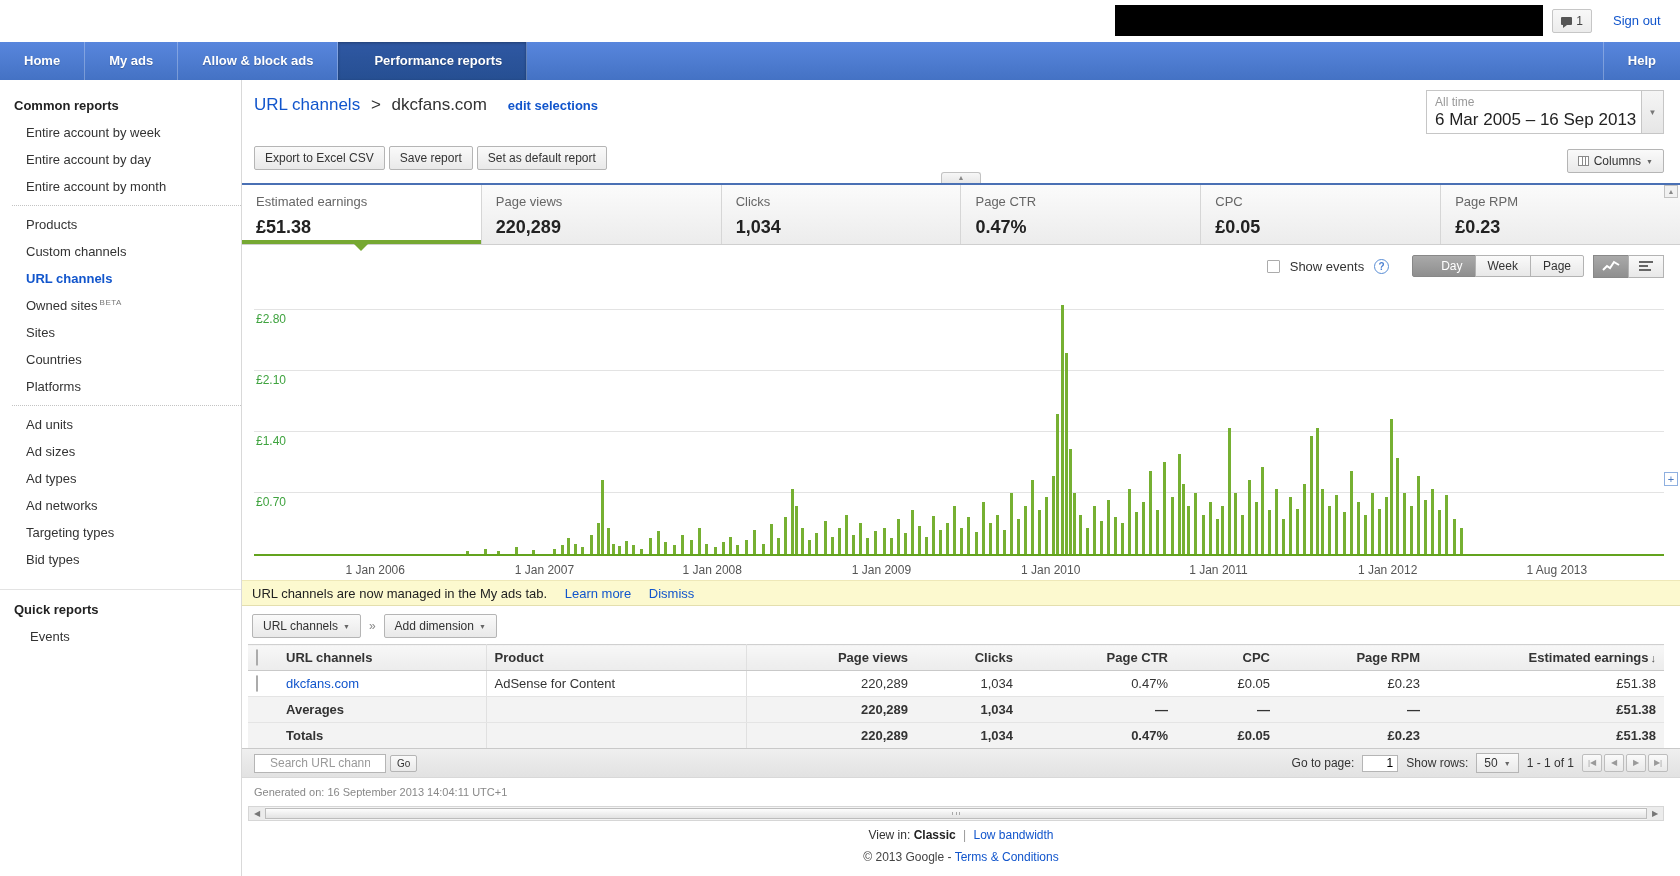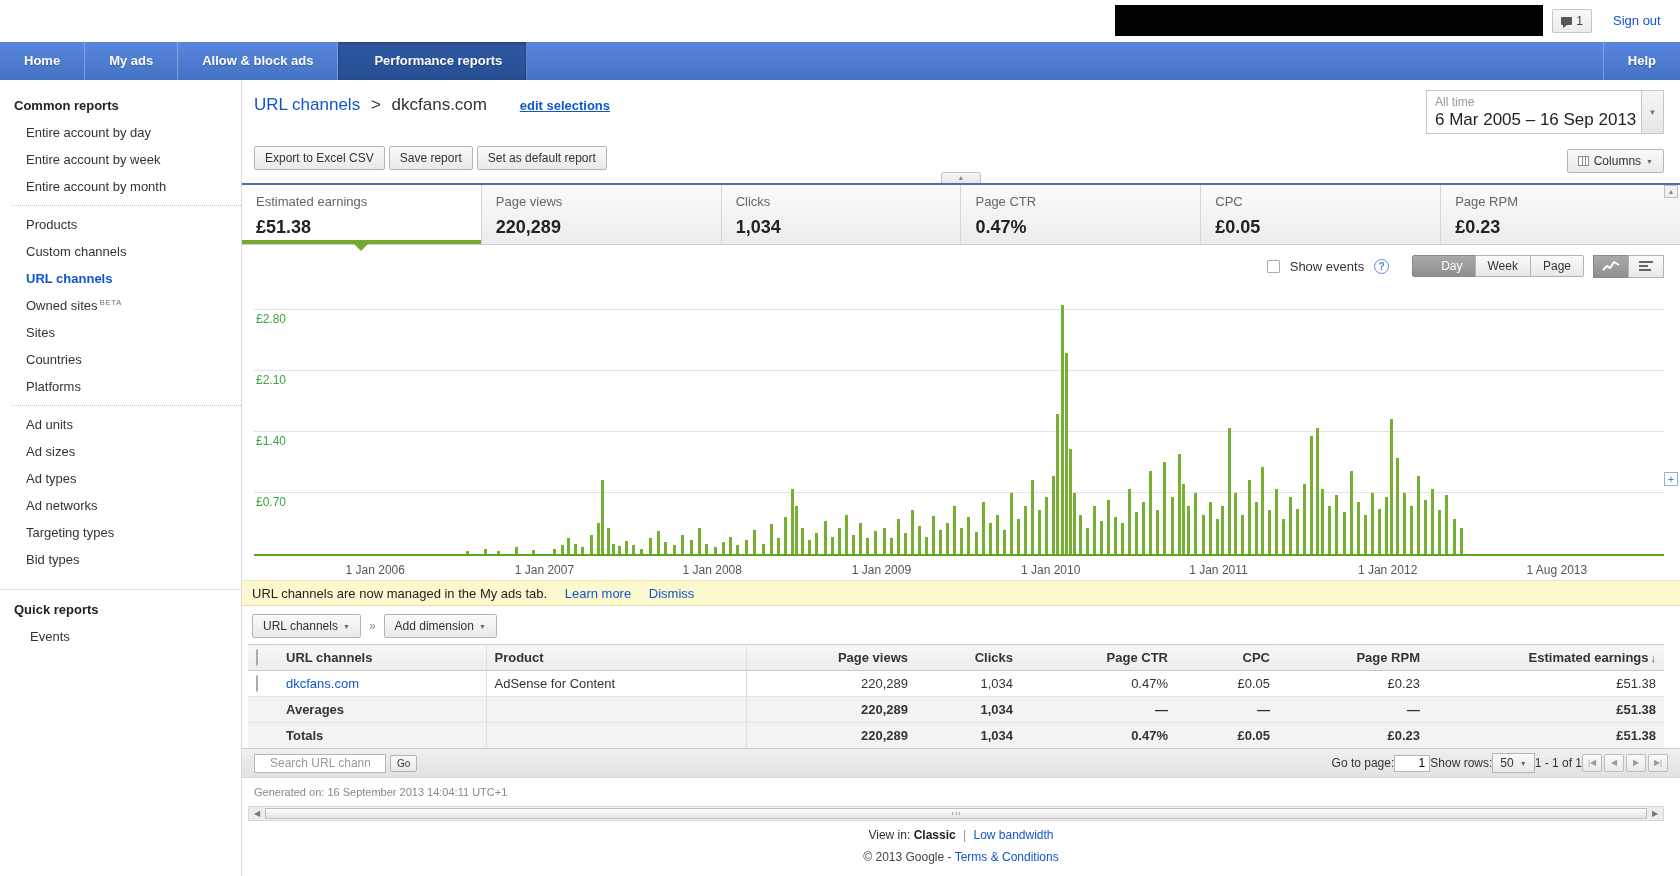--- a/index.html
+++ b/index.html
@@ -33,21 +33,21 @@
   .side-divider.solid { border-top:1px solid #e3e3e3; margin:16px 0 6px 0; }
   .beta { font-size:8px; color:#777; vertical-align:super; margin-left:2px; letter-spacing:.5px; }
   .side-root { padding:6px 30px; color:#333; cursor:pointer; }
 
   
   .main { position:absolute; left:242px; top:80px; right:0; bottom:0; background:#fff; }
 
   .breadcrumb { position:absolute; left:12px; top:15px; font-size:17px; color:#333; }
   .breadcrumb .link { color:#1155cc; cursor:pointer; }
   .breadcrumb .sep { margin:0 6px; color:#333; }
-  .edit-sel { font-size:13px; font-weight:bold; color:#1155cc; margin-left:28px; cursor:pointer;text-decoration:underline; }
+  .edit-sel { font-size:13px; font-weight:bold; color:#1155cc; margin-left:16px; cursor:pointer; }
 
   .datebox { position:absolute; right:16px; top:10px; width:238px; height:44px; border:1px solid #c6c6c6; background:#fff; display:flex; cursor:pointer; }
   .datebox-main { flex:1; padding:4px 8px; overflow:hidden; }
   .date-preset { color:#999; font-size:12px; }
   .date-range { color:#222; font-size:17px; white-space:nowrap; margin-top:1px; }
   .datebox-arrow { width:22px; border-left:1px solid #c6c6c6; background:linear-gradient(#f5f5f5,#e6e6e6);
                    display:flex; align-items:center; justify-content:center; color:#777; font-size:8px; }
 
   .actions { position:absolute; left:12px; top:66px; display:flex; gap:4px; }
   .btn { border:1px solid #b5b5b5; background:linear-gradient(#fafafa,#e9e9e9); border-radius:2px; font-size:12px;
@@ -125,21 +125,21 @@
   .sort-arrow { font-size:11px; color:#555; margin-left:2px; }
 
   
   .table-footer { position:absolute; left:0; right:0; top:668px; height:30px; background:linear-gradient(#efefef,#e2e2e2);
                   border-top:1px solid #c9c9c9; border-bottom:1px solid #d8d8d8; display:flex; align-items:center;
                   padding:0 12px; font-size:12px; color:#333; gap:4px; }
   .search-input { width:132px; height:19px; border:1px solid #b5b5b5; font-size:12px; padding:1px 15px; color:#333; font-family:inherit; }
   .search-input::placeholder { color:#999; }
   .mini-btn { border:1px solid #b5b5b5; background:linear-gradient(#fafafa,#e9e9e9); font-size:10px; color:#333;
               padding:2px 6px; border-radius:2px; cursor:pointer; font-family:inherit; }
-  .tf-right { margin-left:auto; display:flex; align-items:center; }
+  .tf-right { margin-left:auto; display:flex; align-items:center; gap:8px; }
   .page-input { width:36px; height:17px; border:1px solid #b5b5b5; text-align:right; font-size:12px; padding:1px 4px; font-family:inherit; }
   .rows-select { border:1px solid #b5b5b5; background:linear-gradient(#fafafa,#e9e9e9); padding:2px 7px; font-size:12px;
                  display:flex; align-items:center; gap:6px; cursor:pointer; }
   .rows-select .caret { font-size:7px; color:#666; }
   .pager { display:flex; gap:2px; }
   .pager-btn { width:20px; height:18px; border:1px solid #bdbdbd; background:linear-gradient(#fafafa,#e9e9e9);
                color:#9a9a9a; font-size:8px; text-align:center; line-height:16px; cursor:pointer; border-radius:2px; }
 
   .generated { position:absolute; left:12px; top:706px; font-size:11px; color:#888; }
 
@@ -176,22 +176,22 @@
   <div class="nav">
     <div class="nav-tab">Home</div>
     <div class="nav-tab">My ads</div>
     <div class="nav-tab">Allow &amp; block ads</div>
     <div class="nav-tab active">Performance reports</div>
     <div class="nav-tab nav-help">Help</div>
   </div>
 
   <div class="sidebar">
     <div class="side-header">Common reports</div>
+    <div class="side-item">Entire account by week</div>
     <div class="side-item">Entire account by day</div>
-    <div class="side-item">Entire account by week</div>
     <div class="side-item">Entire account by month</div>
     <div class="side-divider"></div>
     <div class="side-item">Products</div>
     <div class="side-item">Custom channels</div>
     <div class="side-item active">URL channels</div>
     <div class="side-item">
       <span>Owned sites</span><span class="beta">BETA</span>
     </div>
     <div class="side-item">Sites</div>
     <div class="side-item">Countries</div>

